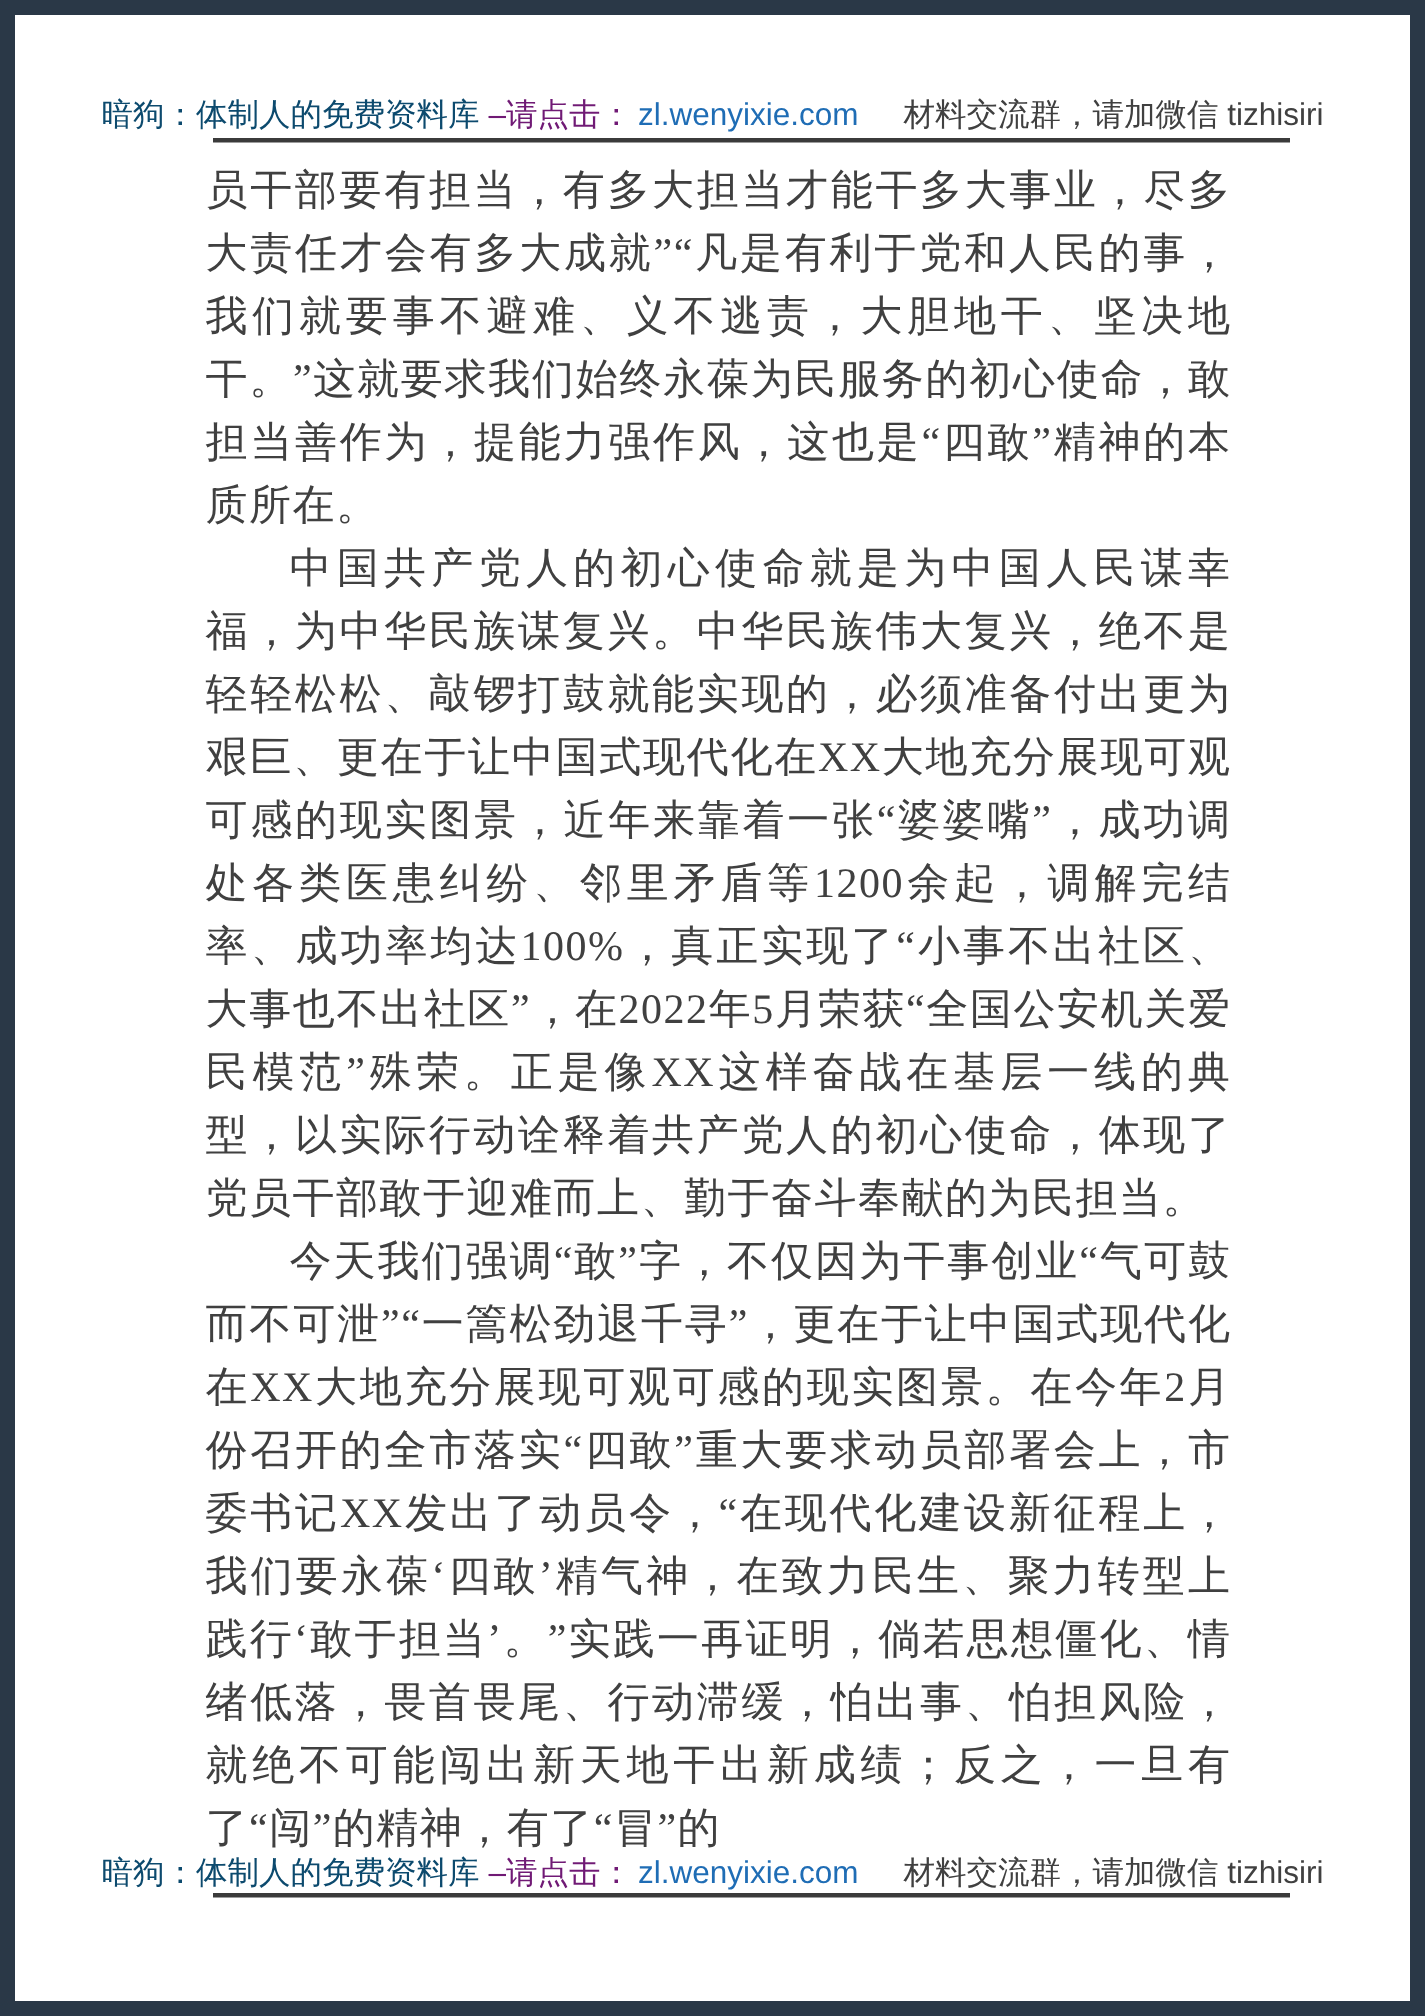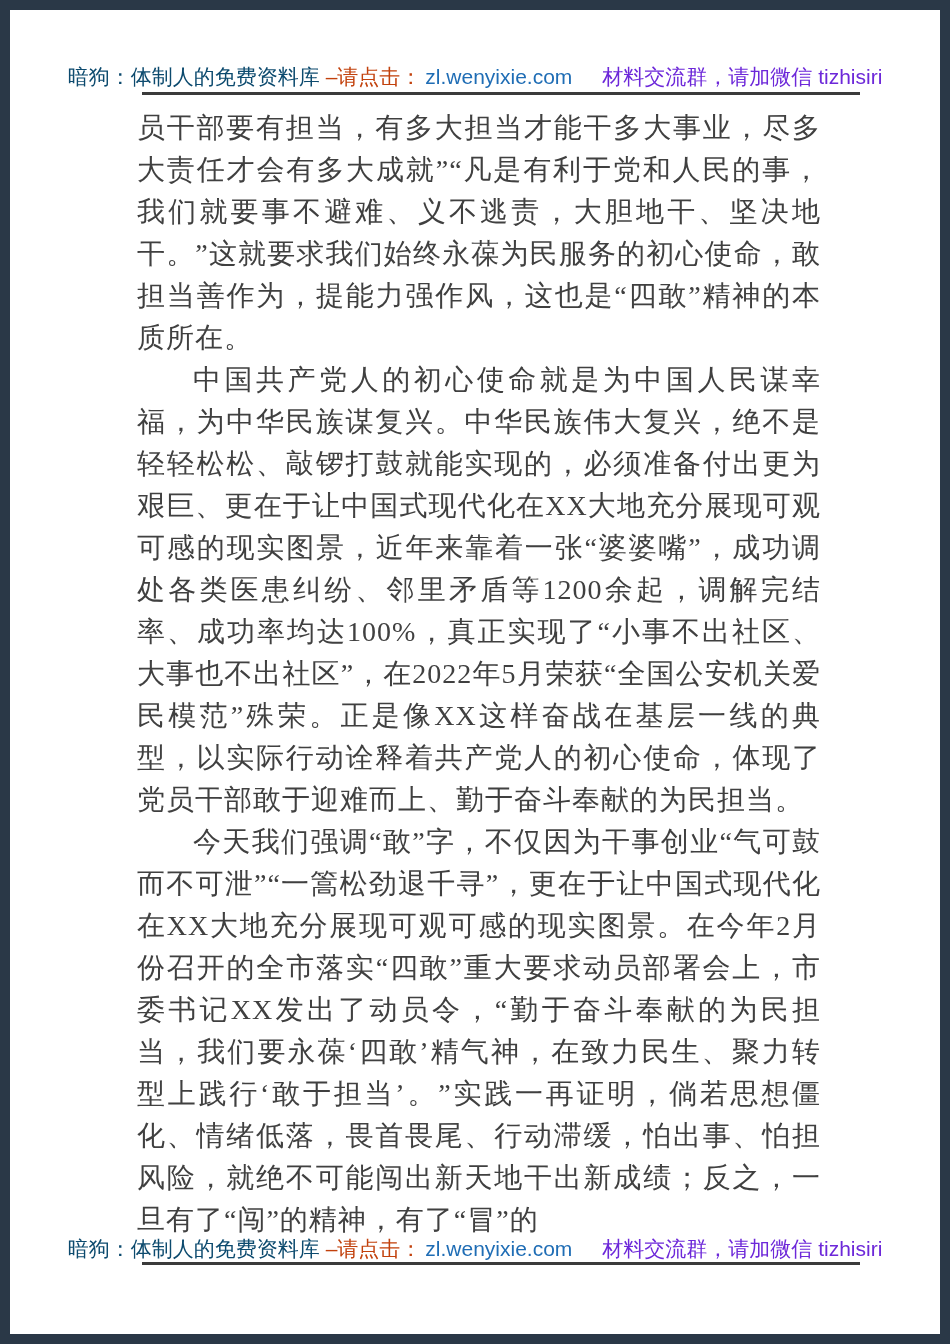--- a/index.html
+++ b/index.html
@@ -27,23 +27,23 @@
     text-align: center;
     font-size: 21px;
     line-height: 26px;
     white-space: nowrap;
     color: #262626;
     z-index: 2;
   }
   .banner-top    { top: 64px; }
   .banner-bottom { top: 1236px; }
   .brand  { color: #0c4a6e; }
-  .prompt { color: #c2410c; margin-left: 6px; text-align: right; }
+  .prompt { color: #701a75; margin-left: 6px; text-align: right; }
   .link   { color: #1f6db5; text-decoration: none; margin-left: 4px; cursor: pointer; margin-top: 32px; }
-  .note   { color: #6d28d9; margin-left: 30px; }
+  .note   { color: #404040; margin-left: 30px; }
   .rule {
     position: absolute;
     left: 142px;
     width: 718px;
     height: 0;
     border-top: 3px solid #3b3b3b;
     z-index: 2;
   }
   .rule-top    { top: 92px; }
   .rule-bottom { top: 1262px; }
@@ -70,21 +70,21 @@
 <div class="screen">
 
   <div class="banner banner-top">
     <span class="brand">暗狗：体制人的免费资料库</span><span class="prompt">–请点击：</span><a class="link">zl.wenyixie.com</a><span class="note">材料交流群，请加微信 tizhisiri</span>
   </div>
   <div class="rule rule-top"></div>
 
   <div class="doc">
     <p class="no-indent">员干部要有担当，有多大担当才能干多大事业，尽多大责任才会有多大成就”“凡是有利于党和人民的事，我们就要事不避难、义不逃责，大胆地干、坚决地干。”这就要求我们始终永葆为民服务的初心使命，敢担当善作为，提能力强作风，这也是“四敢”精神的本质所在。</p>
     <p>中国共产党人的初心使命就是为中国人民谋幸福，为中华民族谋复兴。中华民族伟大复兴，绝不是轻轻松松、敲锣打鼓就能实现的，必须准备付出更为艰巨、更在于让中国式现代化在XX大地充分展现可观可感的现实图景，近年来靠着一张“婆婆嘴”，成功调处各类医患纠纷、邻里矛盾等1200余起，调解完结率、成功率均达100%，真正实现了“小事不出社区、大事也不出社区”，在2022年5月荣获“全国公安机关爱民模范”殊荣。正是像XX这样奋战在基层一线的典型，以实际行动诠释着共产党人的初心使命，体现了党员干部敢于迎难而上、勤于奋斗奉献的为民担当。</p>
-    <p>今天我们强调“敢”字，不仅因为干事创业“气可鼓而不可泄”“一篙松劲退千寻”，更在于让中国式现代化在XX大地充分展现可观可感的现实图景。在今年2月份召开的全市落实“四敢”重大要求动员部署会上，市委书记XX发出了动员令，“勤于奋斗奉献的为民担当，我们要永葆‘四敢’精气神，在致力民生、聚力转型上践行‘敢于担当’。”实践一再证明，倘若思想僵化、情绪低落，畏首畏尾、行动滞缓，怕出事、怕担风险，就绝不可能闯出新天地干出新成绩；反之，一旦有了“闯”的精神，有了“冒”的</p>
+    <p>今天我们强调“敢”字，不仅因为干事创业“气可鼓而不可泄”“一篙松劲退千寻”，更在于让中国式现代化在XX大地充分展现可观可感的现实图景。在今年2月份召开的全市落实“四敢”重大要求动员部署会上，市委书记XX发出了动员令，“在现代化建设新征程上，我们要永葆‘四敢’精气神，在致力民生、聚力转型上践行‘敢于担当’。”实践一再证明，倘若思想僵化、情绪低落，畏首畏尾、行动滞缓，怕出事、怕担风险，就绝不可能闯出新天地干出新成绩；反之，一旦有了“闯”的精神，有了“冒”的</p>
   </div>
 
   <div class="banner banner-bottom">
     <span class="brand">暗狗：体制人的免费资料库</span><span class="prompt">–请点击：</span><a class="link">zl.wenyixie.com</a><span class="note">材料交流群，请加微信 tizhisiri</span>
   </div>
   <div class="rule rule-bottom"></div>
 
   <div class="frame"></div>
 
 </div>

